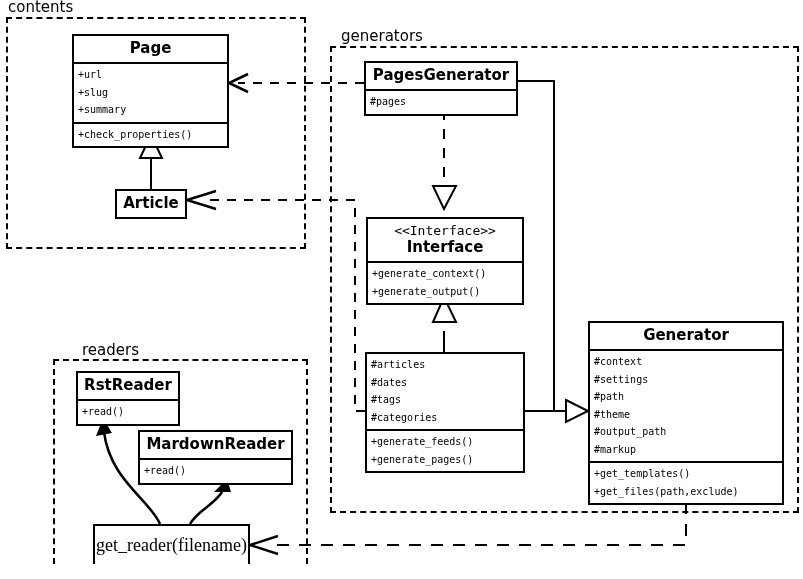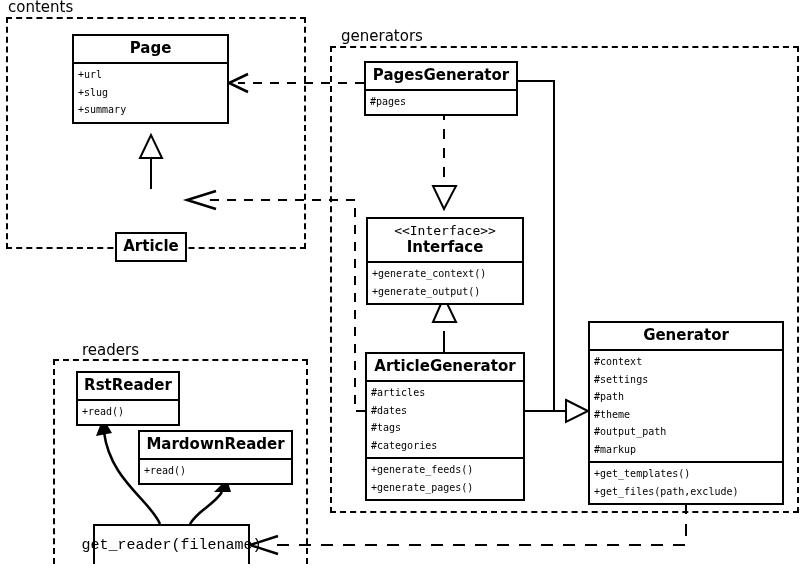--- a/index.html
+++ b/index.html
@@ -14,21 +14,21 @@
   .cls .sect{box-sizing:border-box;}
   .cls .sect + .sect{border-top:2px solid #000;}
   .cls .name{font-family:"DejaVu Sans", sans-serif;font-weight:bold;font-size:15px;
              text-align:center;padding:4px 6px 5px 6px;line-height:17px;color:#000;}
   .cls .stereo{font-family:"DejaVu Sans Mono", monospace;font-weight:normal;font-size:13px;
                line-height:16px;display:block;}
   .cls .members{font-family:"DejaVu Sans Mono", monospace;font-size:10px;line-height:17.5px;
                 padding:2px 3px 3px 4px;color:#000;white-space:nowrap;}
   .cls .members div{white-space:nowrap;}
   .cls.plain{display:flex;align-items:center;justify-content:center;}
-  .cls.plain .fname{font-family:Liberation Mono, monospace;font-size:15px;color:#000;}
+  .cls.plain .fname{font-family:Liberation Serif, serif;font-size:18px;color:#000;}
   svg.ov{position:absolute;left:0;top:0;width:803px;height:579px;overflow:visible;pointer-events:none;}
 </style>
 </head>
 <body>
 
 <div id="canvas">
 
   <div class="pkg-body" style="left:6px;top:17px;width:300px;height:232px;border-style:dashed;"></div>
   <div class="pkg-label" style="left:6px;top:0px;">contents</div>
 
@@ -93,23 +93,26 @@
 
   <div class="cls" style="left:72px;top:34px;width:157px;">
     <div class="sect">
       <div class="name">Page</div>
     </div>
     <div class="sect members">
       <div>+url</div>
       <div>+slug</div>
       <div>+summary</div>
     </div>
+    <div class="sect members">
+      <div>+check_properties()</div>
+    </div>
   </div>
 
-  <div class="cls" style="left:115px;top:189px;width:72px;margin-top:43px;">
+  <div class="cls" style="left:115px;top:189px;width:72px;">
     <div class="sect">
       <div class="name">Article</div>
     </div>
   </div>
 
   <div class="cls" style="left:364px;top:61px;width:154px;">
     <div class="sect">
       <div class="name">PagesGenerator</div>
     </div>
     <div class="sect members">
@@ -124,23 +127,20 @@
         <span>Interface</span>
       </div>
     </div>
     <div class="sect members">
       <div>+generate_context()</div>
       <div>+generate_output()</div>
     </div>
   </div>
 
   <div class="cls" style="left:365px;top:352px;width:160px;">
-    <div class="sect">
-      <div class="name">ArticleGenerator</div>
-    </div>
     <div class="sect members">
       <div>#articles</div>
       <div>#dates</div>
       <div>#tags</div>
       <div>#categories</div>
     </div>
     <div class="sect members">
       <div>+generate_feeds()</div>
       <div>+generate_pages()</div>
     </div>

